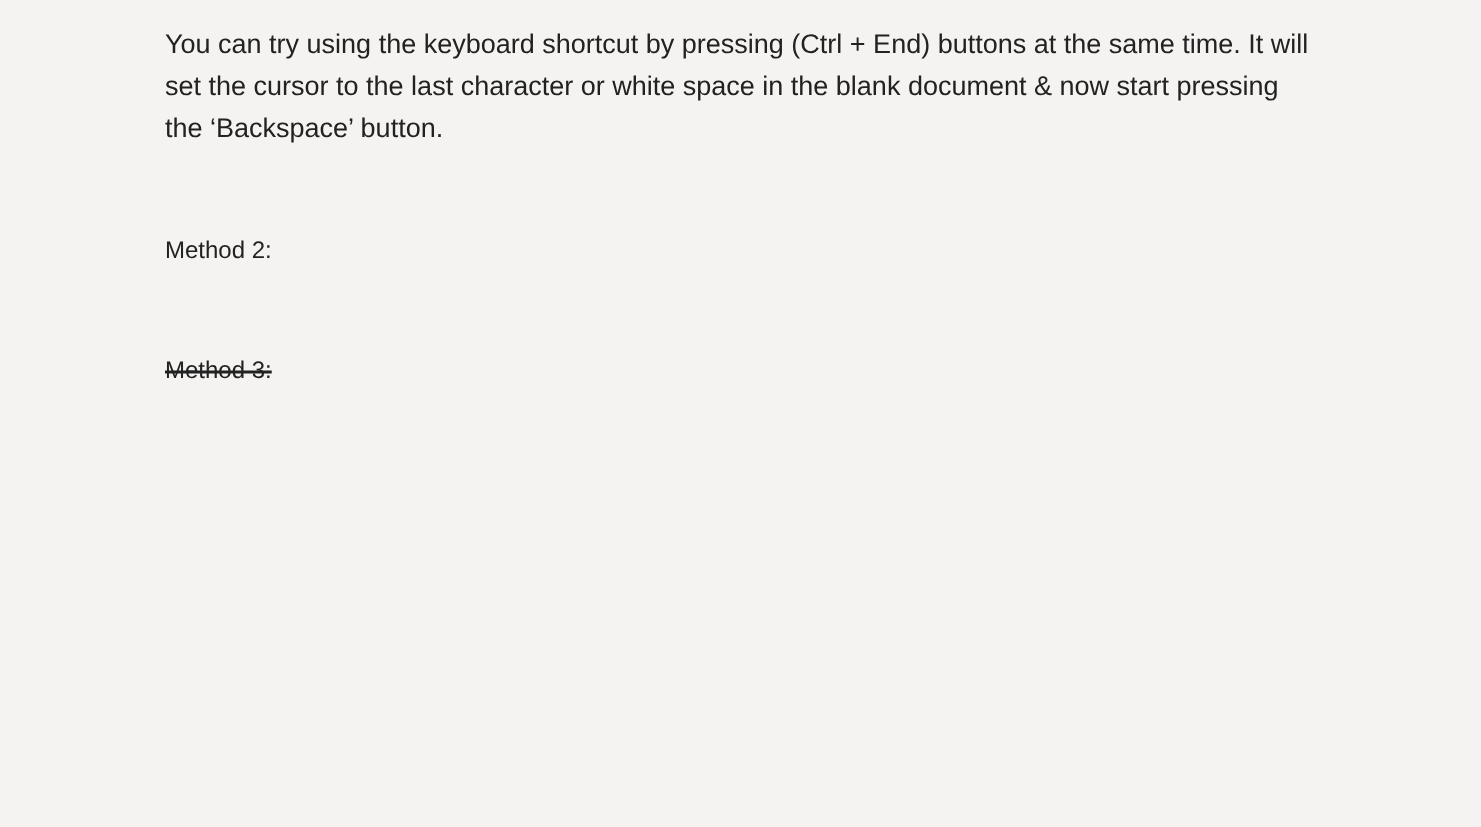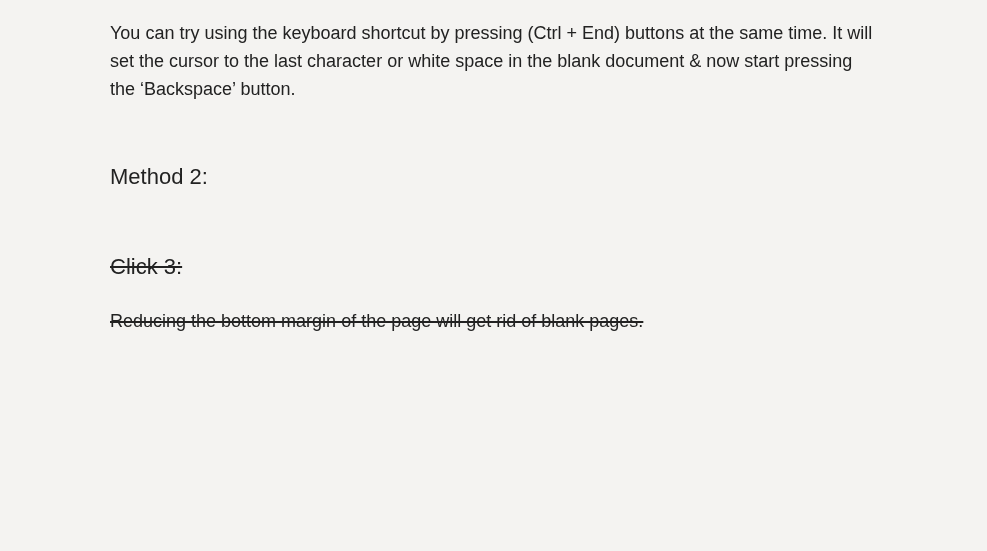--- a/index.html
+++ b/index.html
@@ -9,31 +9,30 @@
     }
     body {
       background: #f4f3f1;
       font-family: Arial, Helvetica, sans-serif;
       color: #1a1a1a;
       width: 987px;
       height: 551px;
       overflow: hidden;
     }
     .content {
-      padding: 4px 110px 0 110px;
-      margin-top: 16px;
+      padding: 16px 110px 0 110px;
     }
     .para {
       font-size: 18px;
       line-height: 1.55;
       margin-bottom: 32px;
       color: #222;
     }
     .method-label {
-      font-size: 22px;
+      font-size: 16px;
       line-height: 1.55;
       margin-top: 56px;
       margin-bottom: 24px;
       color: #222;
     }
     .strike {
       text-decoration: line-through;
       text-decoration-thickness: 2px;
     }
     .strike-para {
@@ -44,16 +43,15 @@
   </style>
 </head>
 <body>
 
 <div class="content">
   <p class="para">You can try using the keyboard shortcut by pressing (Ctrl + End) buttons at the same time. It will set the cursor to the last character or white space in the blank document &amp; now start pressing the ‘Backspace’ button.</p>
 
   <p class="method-label">Method 2:</p>
 
 
-  <p class="method-label strike">Click 3:</p>
+  <p class="method-label strike">Method 3:</p>
 
-  <p class="strike-para strike">Reducing the bottom margin of the page will get rid of blank pages.</p>
 </div>
 
 </body></html>

